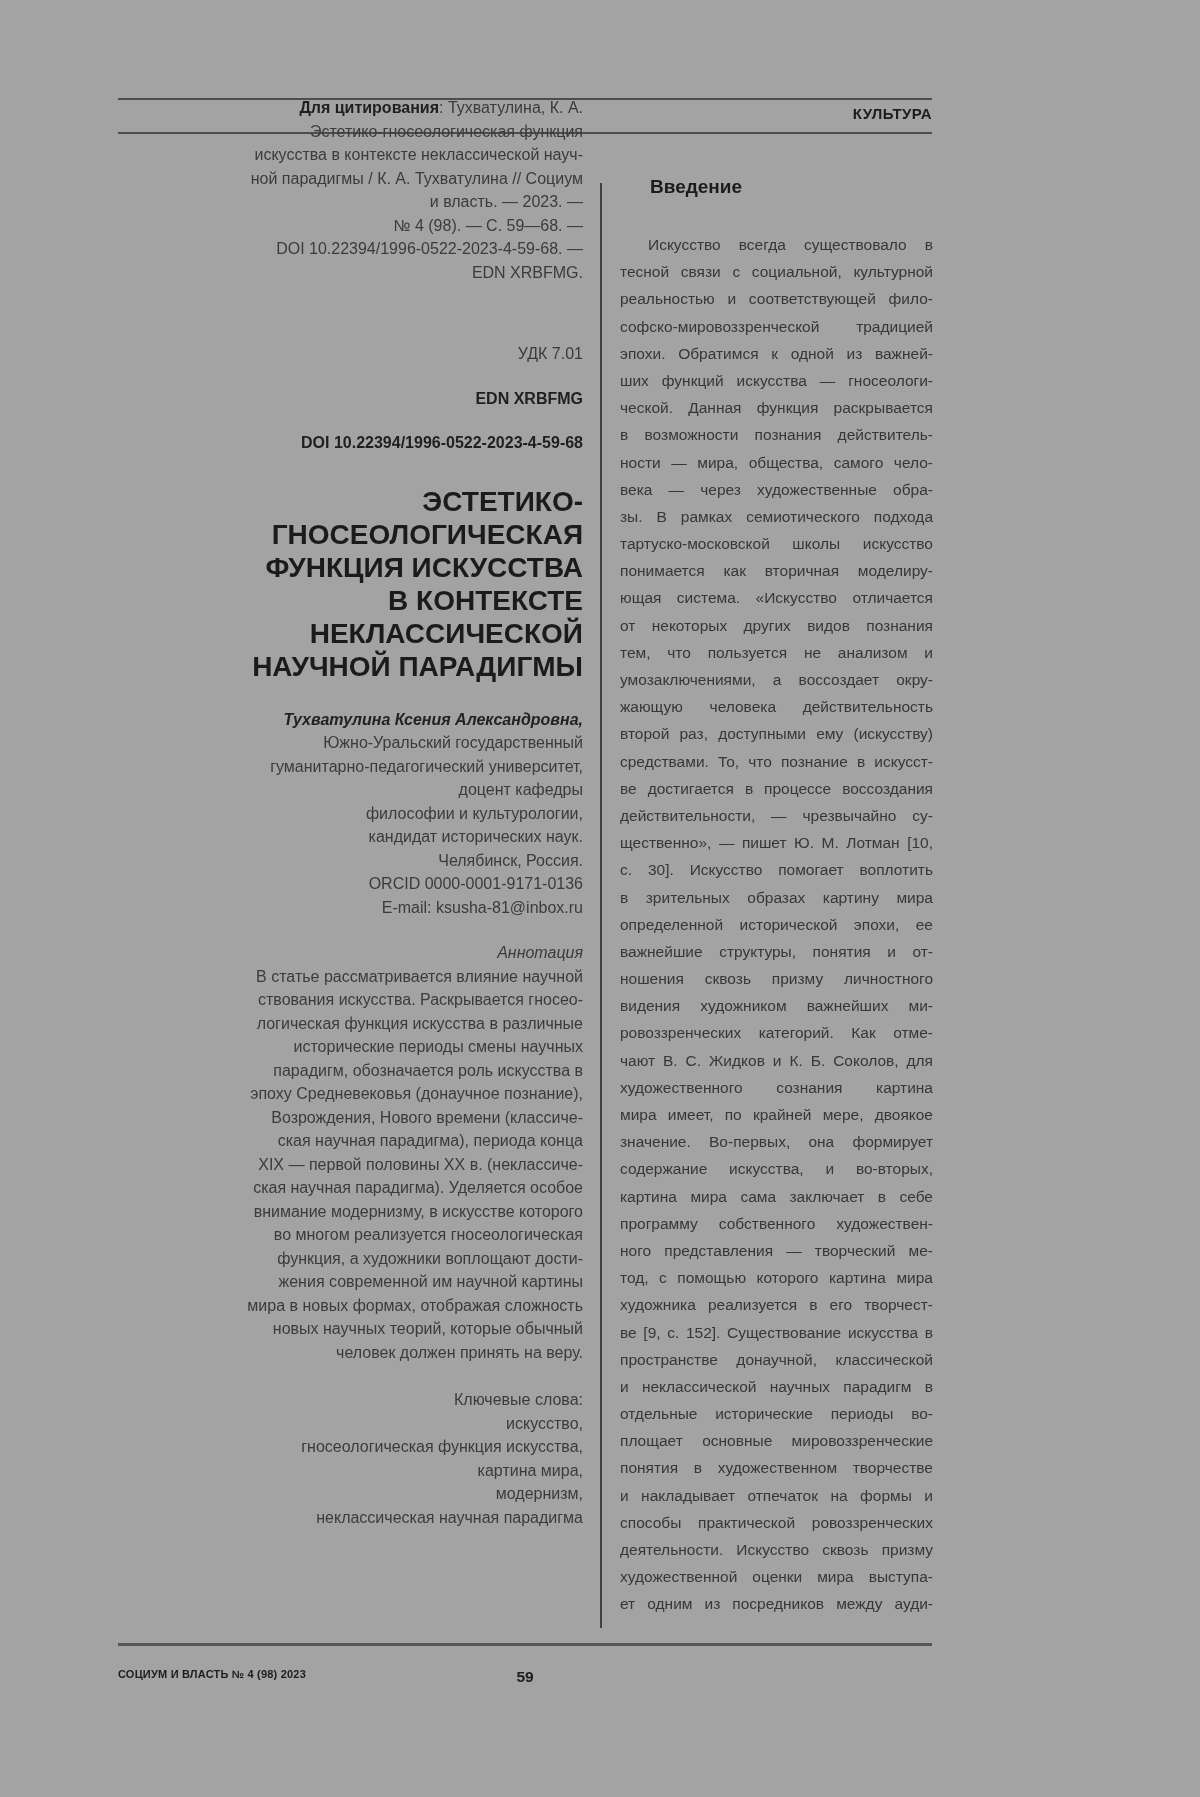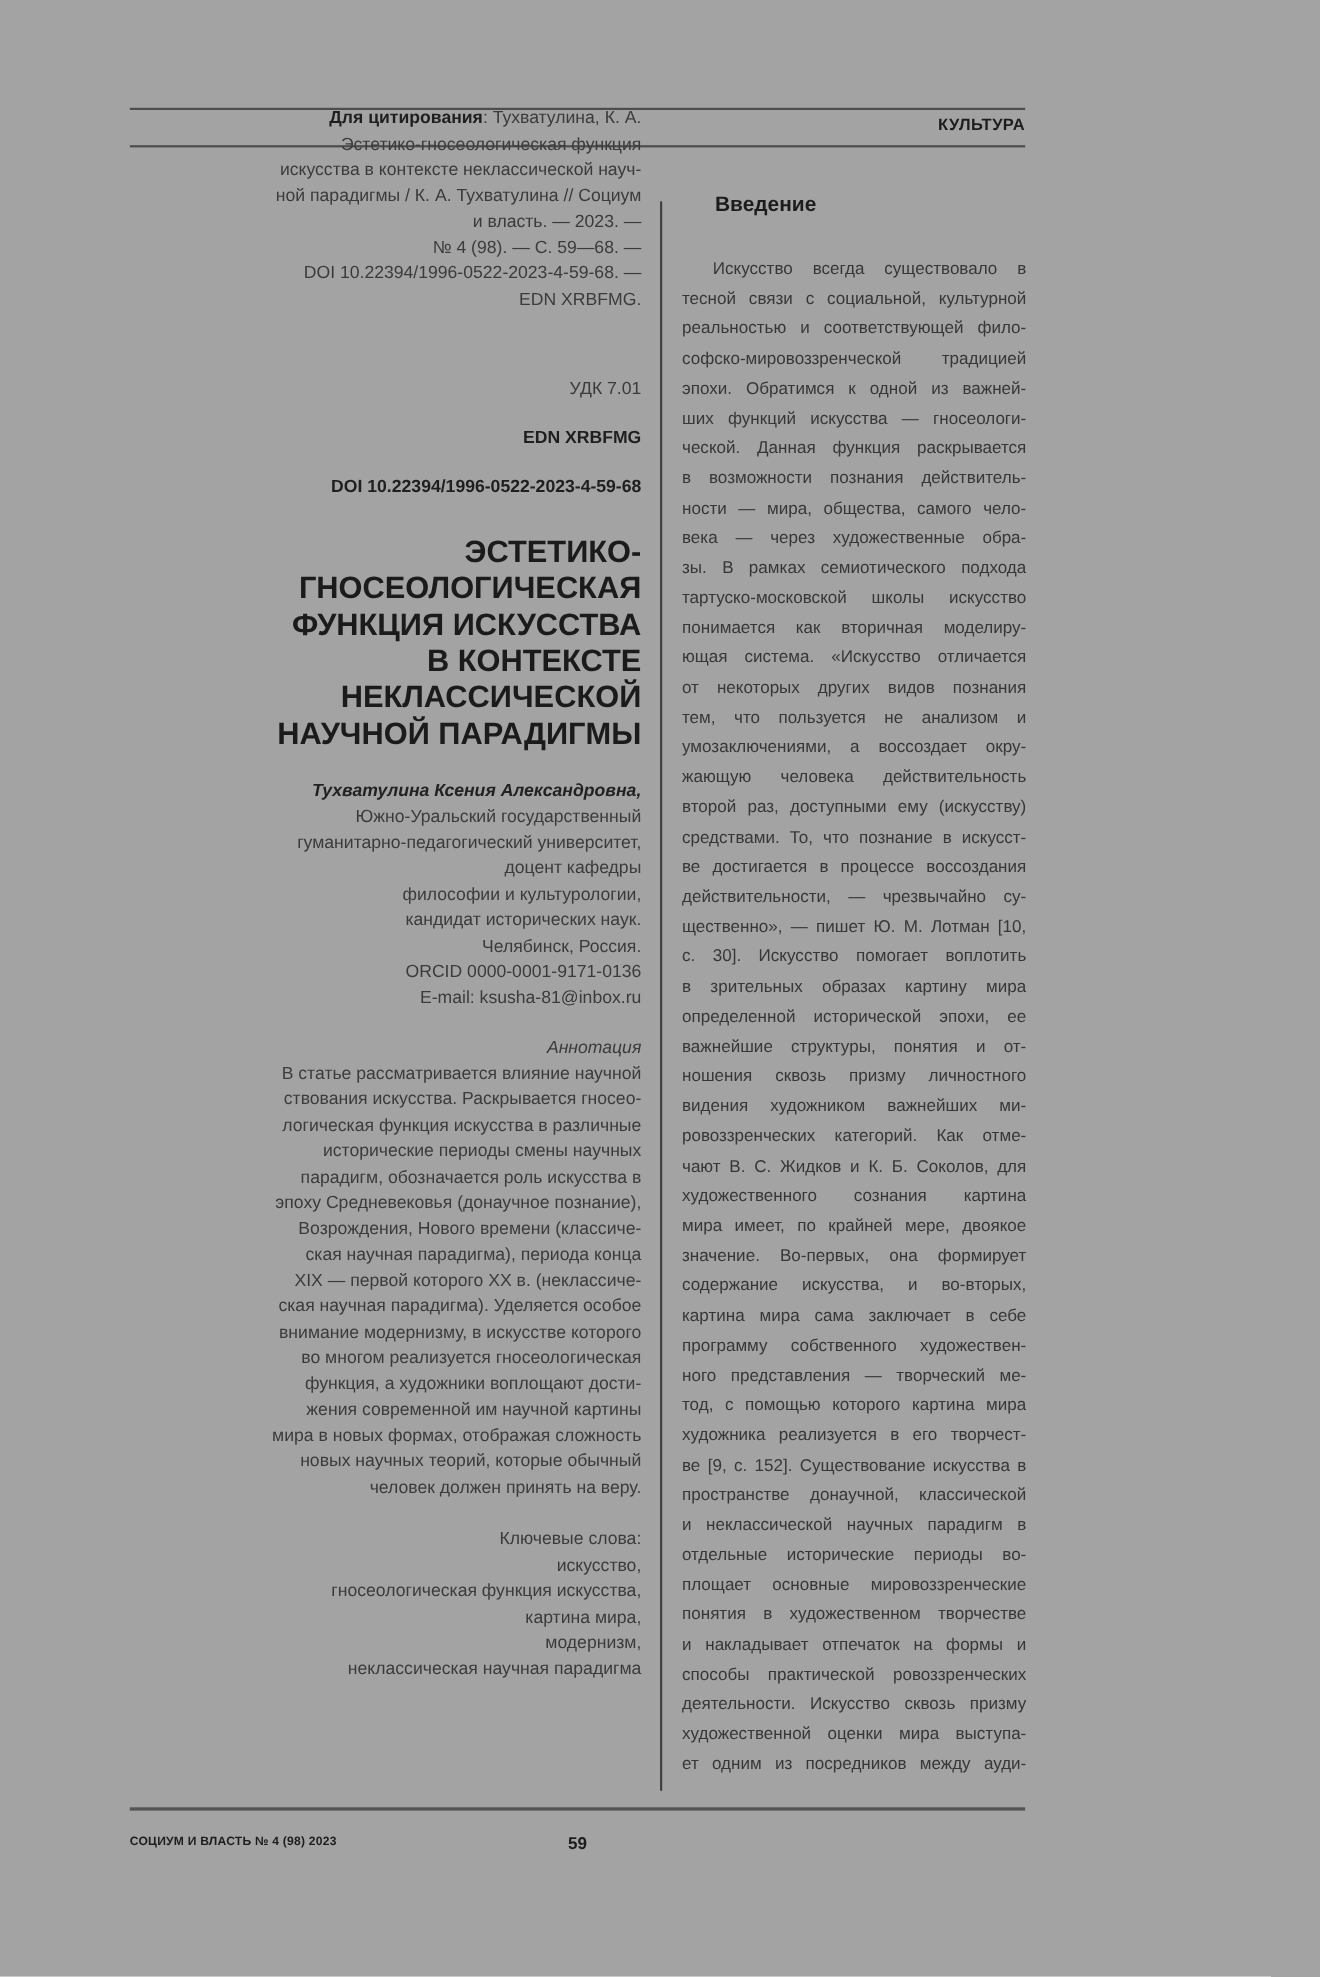--- a/index.html
+++ b/index.html
@@ -100,21 +100,21 @@
     <div class="abs-heading">Аннотация</div>
     <div>
         <div class="abs-line">В статье рассматривается влияние научной</div>
         <div class="abs-line">ствования искусства. Раскрывается гносео-</div>
         <div class="abs-line">логическая функция искусства в различные</div>
         <div class="abs-line">исторические периоды смены научных</div>
         <div class="abs-line">парадигм, обозначается роль искусства в</div>
         <div class="abs-line">эпоху Средневековья (донаучное познание),</div>
         <div class="abs-line">Возрождения, Нового времени (классиче-</div>
         <div class="abs-line">ская научная парадигма), периода конца</div>
-        <div class="abs-line">XIX — первой которого XX в. (неклассиче-</div>
+        <div class="abs-line">XIX — первой половины XX в. (неклассиче-</div>
         <div class="abs-line">ская научная парадигма). Уделяется особое</div>
         <div class="abs-line">внимание модернизму, в искусстве которого</div>
         <div class="abs-line">во многом реализуется гносеологическая</div>
         <div class="abs-line">функция, а художники воплощают дости-</div>
         <div class="abs-line">жения современной им научной картины</div>
         <div class="abs-line">мира в новых формах, отображая сложность</div>
         <div class="abs-line">новых научных теорий, которые обычный</div>
         <div class="abs-line">человек должен принять на веру.</div>
       </div>
     <div class="kw-heading">Ключевые слова:</div>

